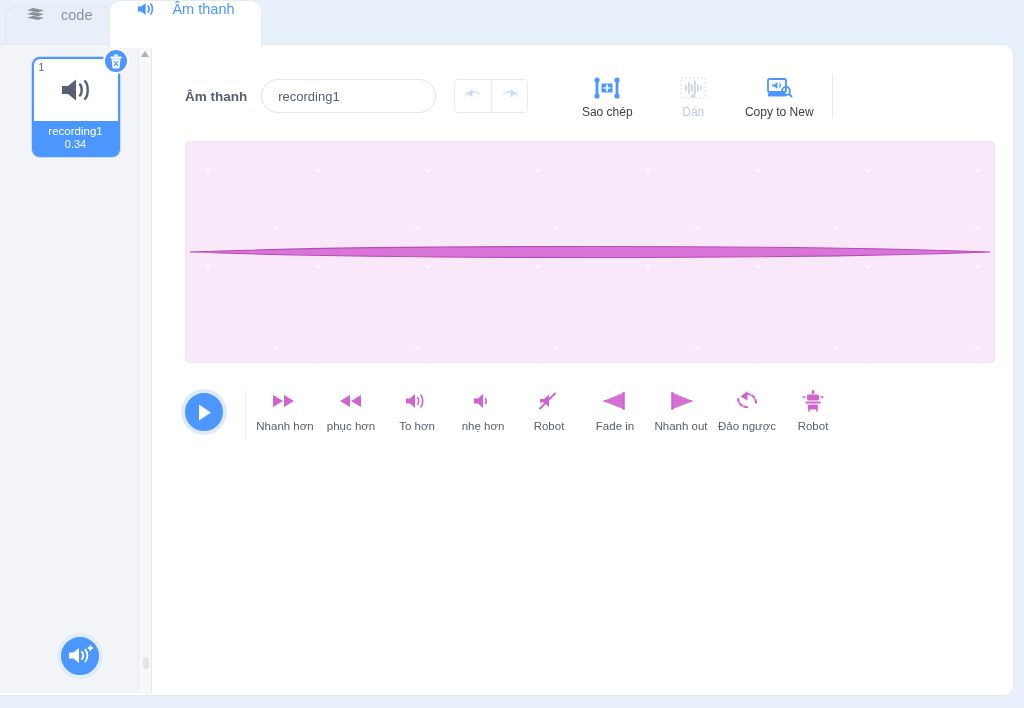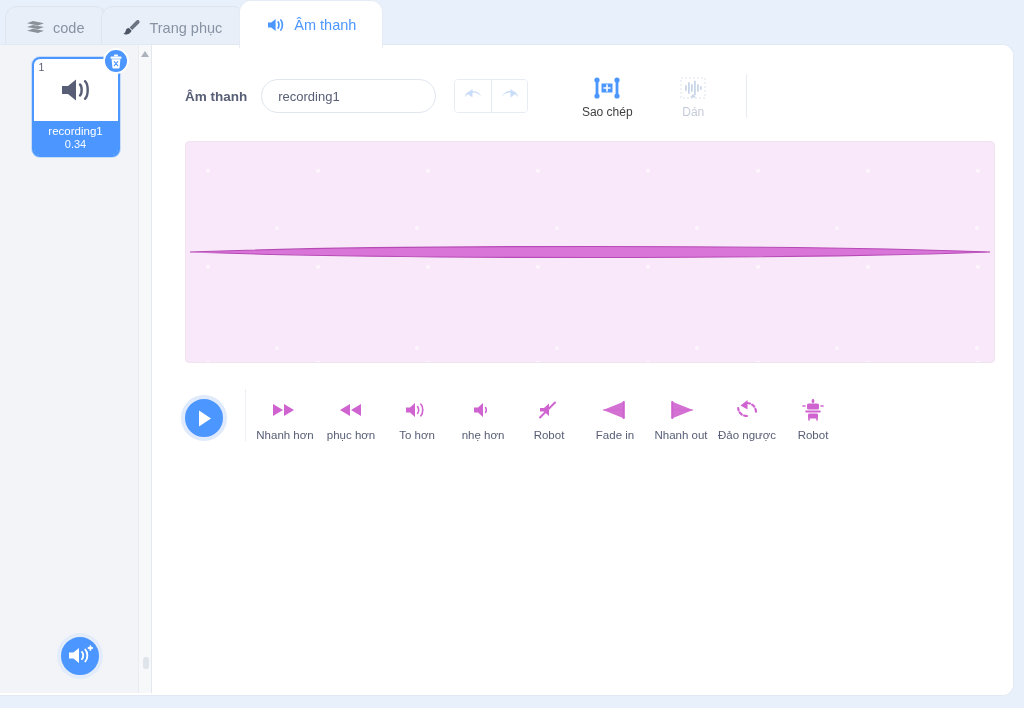--- a/index.html
+++ b/index.html
@@ -10,21 +10,21 @@
     overflow: hidden;
   }
   #app { position: relative; width: 1024px; height: 708px; }
 
   
   .tabbar {
     position: absolute; top: 0; left: 0; width: 1024px; height: 48px;
     display: flex; align-items: flex-end; padding-left: 5px;
   }
   .tab {
-    height: 42px; display: flex; align-items: center; gap: 8px;
+    height: 42px; display: flex; align-items: flex-start; gap: 16px;
     padding: 0 22px 0 20px;
     border-radius: 12px 12px 0 0;
     background: #e8eff9;
     border: 1px solid #dfe5ee;
     border-bottom: none;
     color: #8792a3;
     font-size: 14.5px;
     position: relative;
     margin-right: -6px;
     cursor: pointer;
@@ -177,21 +177,21 @@
     background-size: 110px 96px, 140px 120px;
     border: 1px solid #eee3ee;
     border-radius: 4px;
     position: relative; overflow: hidden;
     cursor: text;
   }
   .wave-svg { position: absolute; inset: 0; width: 100%; height: 100%; display: block; }
 
   
   .fxrow {
-    display: flex; align-items: flex-end;
+    display: flex; align-items: flex-start;
     padding: 26px 0 0 18px;
   }
   .play-btn {
     width: 46px; height: 46px; border-radius: 50%;
     background: #4c97ff; border: 4px solid #dfeafd;
     display: flex; align-items: center; justify-content: center;
     margin: 0 18px 0 10px; cursor: pointer; flex: none;
   }
   .fx-sep { width: 1px; height: 52px; background: #eceff4; margin-right: 6px; }
   .fx {
@@ -212,29 +212,20 @@
       <span class="tab-icon">
         <svg width="19" height="15" viewBox="0 0 19 15">
           <path d="M1 3.2 L7 1 L18 3.2 L12 5.4 Z" fill="#8a9199"></path>
           <path d="M1 7.0 L7 4.9 L18 7.0 L12 9.2 Z" fill="#8a9199"></path>
           <path d="M1 10.8 L7 8.7 L18 10.8 L12 13 Z" fill="#8a9199"></path>
         </svg>
       </span>
       <span class="tlabel">code</span>
     </div>
 
-    <div class="tab">
-      <span class="tab-icon">
-        <svg width="19" height="17" viewBox="0 0 19 17">
-          <path d="M17 1.5 C16.3 0.8 15.2 0.9 14.5 1.6 L7.6 8.5 L10.2 11.1 L17.1 4.2 C17.8 3.5 17.7 2.2 17 1.5 Z" fill="#6b7280"></path>
-          <path d="M7.0 9.1 L9.6 11.7 C9.6 11.7 8.4 14.6 5.4 15.2 C2.6 15.8 1.2 14.8 1.2 14.8 C1.2 14.8 3.2 14.2 3.6 12.2 C4.0 10.3 5.3 9.0 7.0 9.1 Z" fill="#4b5563"></path>
-        </svg>
-      </span>
-      <span class="tlabel">Trang phục</span>
-    </div>
 
     <div class="tab active">
       <span class="tab-icon">
         <svg width="20" height="16" viewBox="0 0 20 16">
           <path d="M2 5.6 H5.2 L9.6 2.0 V14.0 L5.2 10.4 H2 Z" fill="#4c97ff"></path>
           <path d="M12.1 5.0 C13.2 6.0 13.2 10.0 12.1 11.0" stroke="#4c97ff" stroke-width="1.7" fill="none" stroke-linecap="round"></path>
           <path d="M14.8 3.0 C16.9 5.1 16.9 10.9 14.8 13.0" stroke="#4c97ff" stroke-width="1.7" fill="none" stroke-linecap="round"></path>
         </svg>
       </span>
       <span class="tlabel">Âm thanh</span>
@@ -335,20 +326,33 @@
                   <rect x="16" y="5.5" width="1.8" height="15" rx="0.9"></rect>
                   <rect x="19" y="9" width="1.8" height="8" rx="0.9"></rect>
                   <rect x="22" y="11" width="1.8" height="4" rx="0.9"></rect>
                 </g>
                 <path d="M15 19 L18 22.5 H12 Z" fill="#c9d6e8"></path>
               </svg>
             </span>
             <span class="alabel">Dán</span>
           </div>
 
+          <div class="action">
+            <span class="fx-icon">
+              <svg width="30" height="26" viewBox="0 0 30 26">
+                <rect x="4" y="4" width="18" height="13" rx="1.6" fill="none" stroke="#4c97ff" stroke-width="1.8"></rect>
+                <path d="M8 9.5 H10.4 L13.4 7 V14 L10.4 11.5 H8 Z" fill="#4c97ff"></path>
+                <path d="M15.6 9 C16.6 9.9 16.6 11.1 15.6 12" stroke="#4c97ff" stroke-width="1.3" fill="none" stroke-linecap="round"></path>
+                <rect x="4" y="18" width="18" height="3.4" rx="1.2" fill="#4c97ff"></rect>
+                <circle cx="22" cy="16" r="4" fill="none" stroke="#4c97ff" stroke-width="1.8"></circle>
+                <path d="M25 19 L27.5 21.5" stroke="#4c97ff" stroke-width="2" stroke-linecap="round"></path>
+              </svg>
+            </span>
+            <span class="alabel">Copy to New</span>
+          </div>
 
           <div class="action-sep"></div>
 
 
         </div>
       </div>
 
       <div class="wave-wrap">
         <svg class="wave-svg" viewBox="0 0 820 222" preserveAspectRatio="none">
           <path d="M4 111 C200 103.6, 620 103.6, 816 111 C620 118.4, 200 118.4, 4 111 Z" fill="#d974d9" stroke="#b64bb6" stroke-width="1.1"></path>

